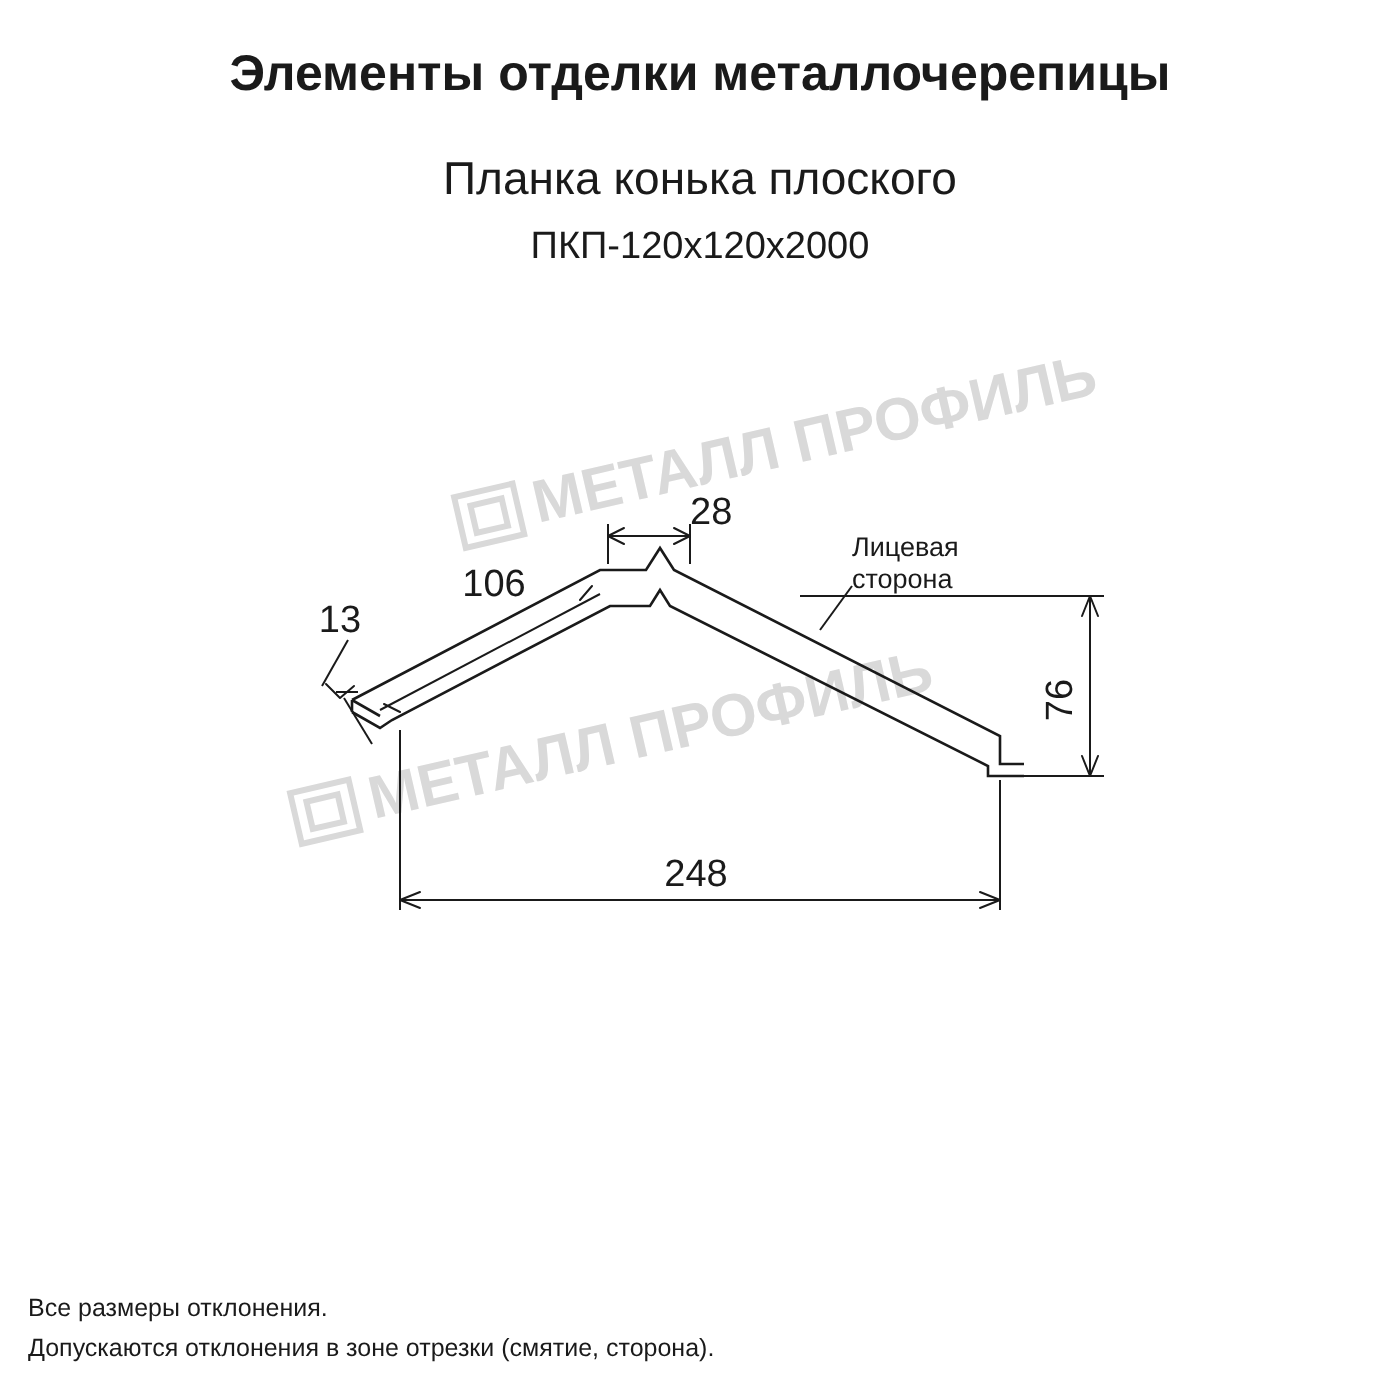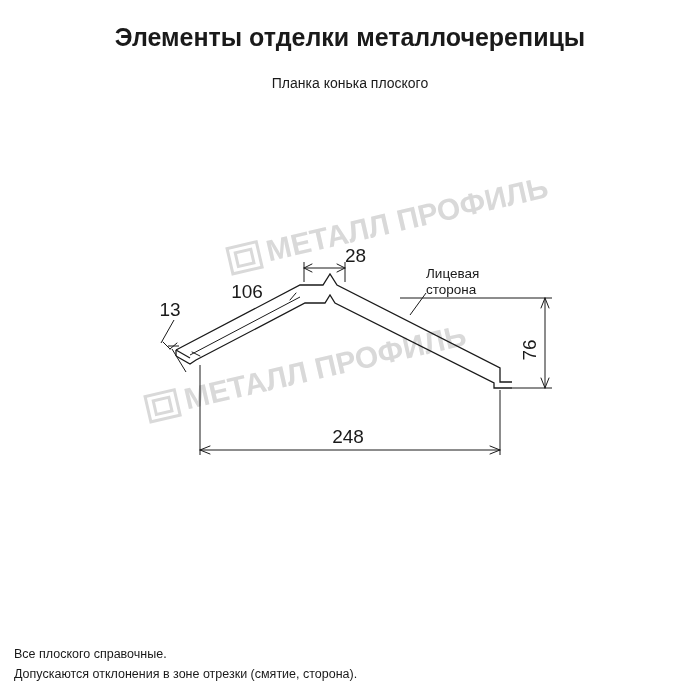--- a/index.html
+++ b/index.html
@@ -28,21 +28,21 @@
     text-align: center;
   }
   .main-title {
     font-size: 25px;
     font-weight: bold;
     letter-spacing: 0px;
     margin: 0;
     line-height: 1.2;
   }
   .sub-title {
-    font-size: 14px;
+    font-size: 23px;
     margin: 0;
     margin-top: 22px;
     line-height: 1.35;
   }
   .sub-title-2 {
     font-size: 19px;
     margin: 0;
     margin-top: 6px;
     line-height: 1.35;
   }
@@ -83,20 +83,21 @@
   }
 </style>
 </head>
 <body>
 
 <div class="page">
 
   <div class="title-block">
     <div class="main-title">Элементы отделки металлочерепицы</div>
     <div class="sub-title">Планка конька плоского</div>
+    <div class="sub-title-2">ПКП-120х120х2000</div>
   </div>
 
   <svg class="watermark-layer wm" viewBox="0 0 700 380" width="700" height="380">
     <g transform="translate(232,120) rotate(-13)">
       <rect x="0" y="-22" width="30" height="26" fill="none" stroke="#d9d9d9" stroke-width="3"></rect>
       <rect x="7" y="-16" width="16" height="14" fill="none" stroke="#d9d9d9" stroke-width="3"></rect>
       <text x="38" y="0" font-size="30">МЕТАЛЛ ПРОФИЛЬ</text>
     </g>
     <g transform="translate(150,268) rotate(-13)">
       <rect x="0" y="-22" width="30" height="26" fill="none" stroke="#d9d9d9" stroke-width="3"></rect>
@@ -161,17 +162,17 @@
       <path d="M 500,240 L 500,305"></path>
       <path d="M 200,300 L 500,300"></path>
       <path d="M 200,300 L 210,296 M 200,300 L 210,304" stroke-linecap="round"></path>
       <path d="M 500,300 L 490,296 M 500,300 L 490,304" stroke-linecap="round"></path>
     </g>
     <text class="dim-label" x="348" y="293" text-anchor="middle">248</text>
 
   </svg>
 
   <div class="footer">
-    <div>Все плоского справочные.</div>
+    <div>Все размеры отклонения.</div>
     <div>Допускаются отклонения в зоне отрезки (смятие, сторона).</div>
   </div>
 
 </div>
 
 </body></html>

